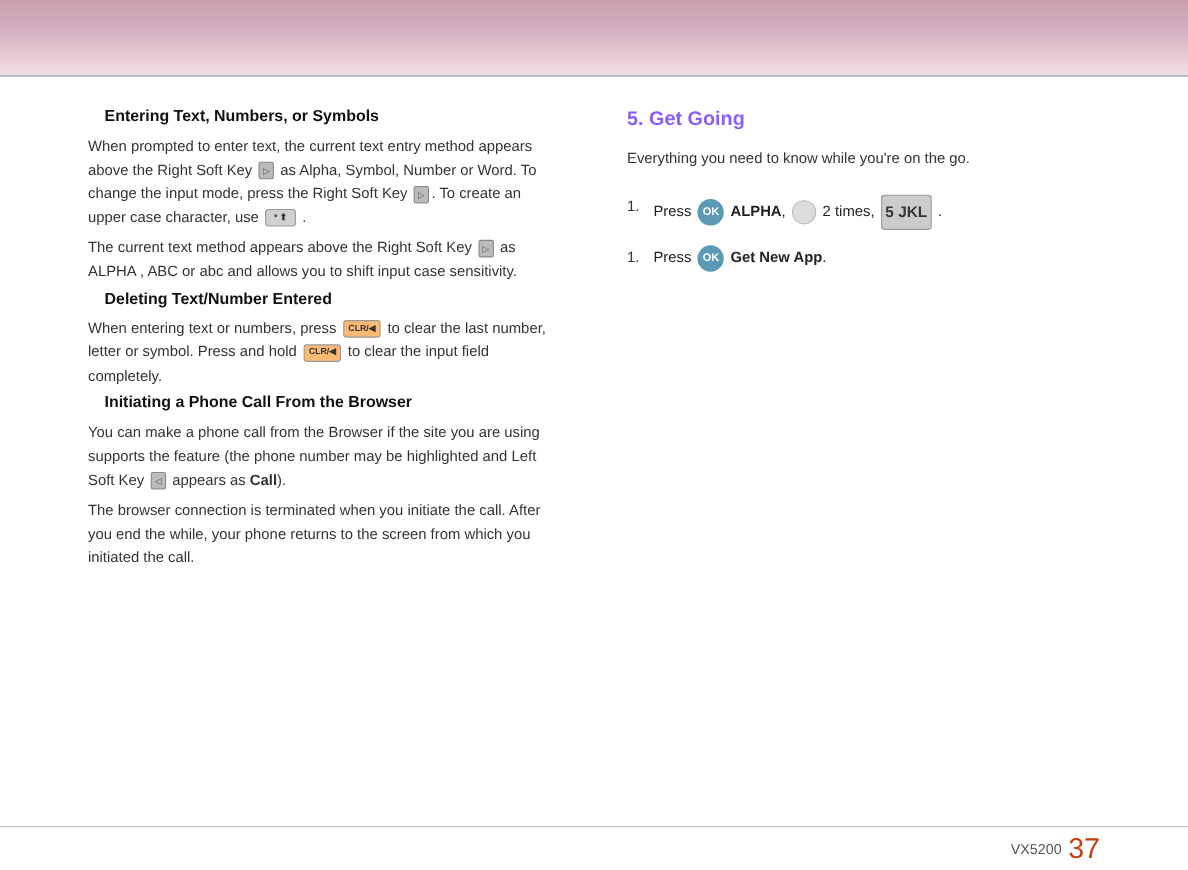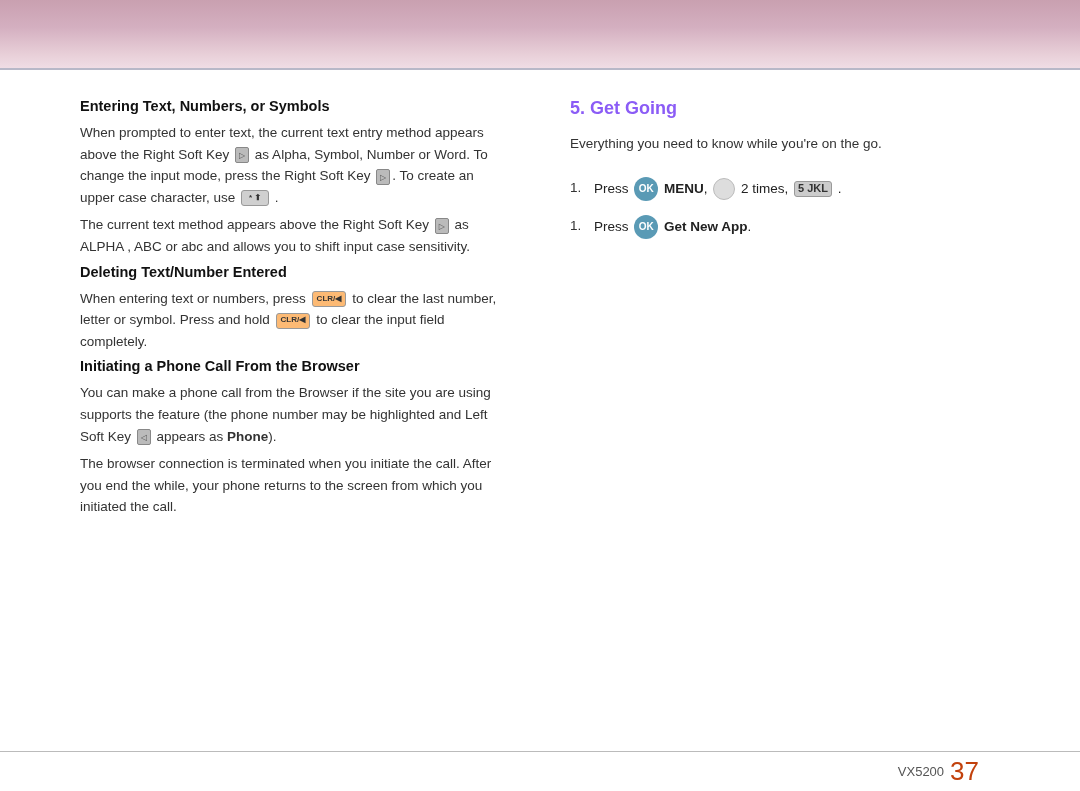--- a/index.html
+++ b/index.html
@@ -51,21 +51,21 @@
     .footer {
       position: absolute;
       bottom: 0;
       left: 0;
       right: 0;
       height: 40px;
       border-top: 1px solid #bbb;
       display: flex;
       align-items: center;
       justify-content: flex-end;
-      padding-right: 101px;
+      padding-right: 80px;
     }
 
     .footer-text {
       font-size: 13px;
       color: #555;
     }
 
     .footer-page {
       font-size: 26px;
       font-weight: normal;
@@ -76,20 +76,21 @@
     
     .section-heading {
       font-weight: bold;
       font-size: 14.5px;
       color: #111;
       margin-bottom: 8px;
       margin-top: 22px;
     }
     .section-heading:first-child {
       margin-top: 0;
+      margin-left: 15px;
     }
 
     
     .body-text {
       font-size: 13.5px;
       line-height: 1.6;
       color: #333;
       margin-bottom: 6px;
     }
 
@@ -130,25 +131,25 @@
       vertical-align: middle;
       margin: 0 2px;
       border: 1px solid #bbb;
     }
 
     .key-badge {
       display: inline-flex;
       align-items: center;
       justify-content: center;
       min-width: 28px;
-      height: 16px;
+      height: 32px;
       border-radius: 3px;
       background: #ccc;
       color: #333;
-      font-size: 11px;
+      font-size: 14px;
       font-weight: bold;
       vertical-align: middle;
       margin: 0 2px;
       padding: 4px 3px;
       border: 1px solid #999;
     }
 
     .soft-key-icon {
       display: inline-block;
       width: 14px;
@@ -256,21 +257,21 @@
         last number, letter or symbol. Press and hold <span class="clr-badge">CLR/◀</span> to
         clear the input field completely.
       </p>
     </div>
 
     <div>
       <div class="section-heading">Initiating a Phone Call From the Browser</div>
       <p class="body-text">
         You can make a phone call from the Browser if the site
         you are using supports the feature (the phone number
-        may be highlighted and Left Soft Key <span class="soft-key-icon">◁</span> appears as <strong>Phone</strong>).
+        may be highlighted and Left Soft Key <span class="soft-key-icon">◁</span> appears as <strong>Call</strong>).
       </p>
       <p class="body-text">
         The browser connection is terminated when you initiate
         the call. After you end the while, your phone returns to the
         screen from which you initiated the call.
       </p>
     </div>
 
   </div>
 
@@ -283,21 +284,21 @@
     </div>
 
     <p class="body-text">Everything you need to know while you're on the go.</p>
 
     <br>
 
     
     <div class="step-item">
       <span class="step-num">1.</span>
       <span>
-        Press&nbsp;<span class="ok-btn">OK</span>&nbsp;<strong>MENU</strong>,&nbsp;<span class="oval-btn"></span>&nbsp;2 times,&nbsp;<span class="key-badge">5 JKL</span>&nbsp;.
+        Press&nbsp;<span class="ok-btn">OK</span>&nbsp;<strong>ALPHA</strong>,&nbsp;<span class="oval-btn"></span>&nbsp;2 times,&nbsp;<span class="key-badge">5 JKL</span>&nbsp;.
       </span>
     </div>
 
     
     <div class="step-item">
       <span class="step-num">1.</span>
       <span>
         Press&nbsp;<span class="ok-btn">OK</span>&nbsp;<strong>Get New App</strong>.
       </span>
     </div>

